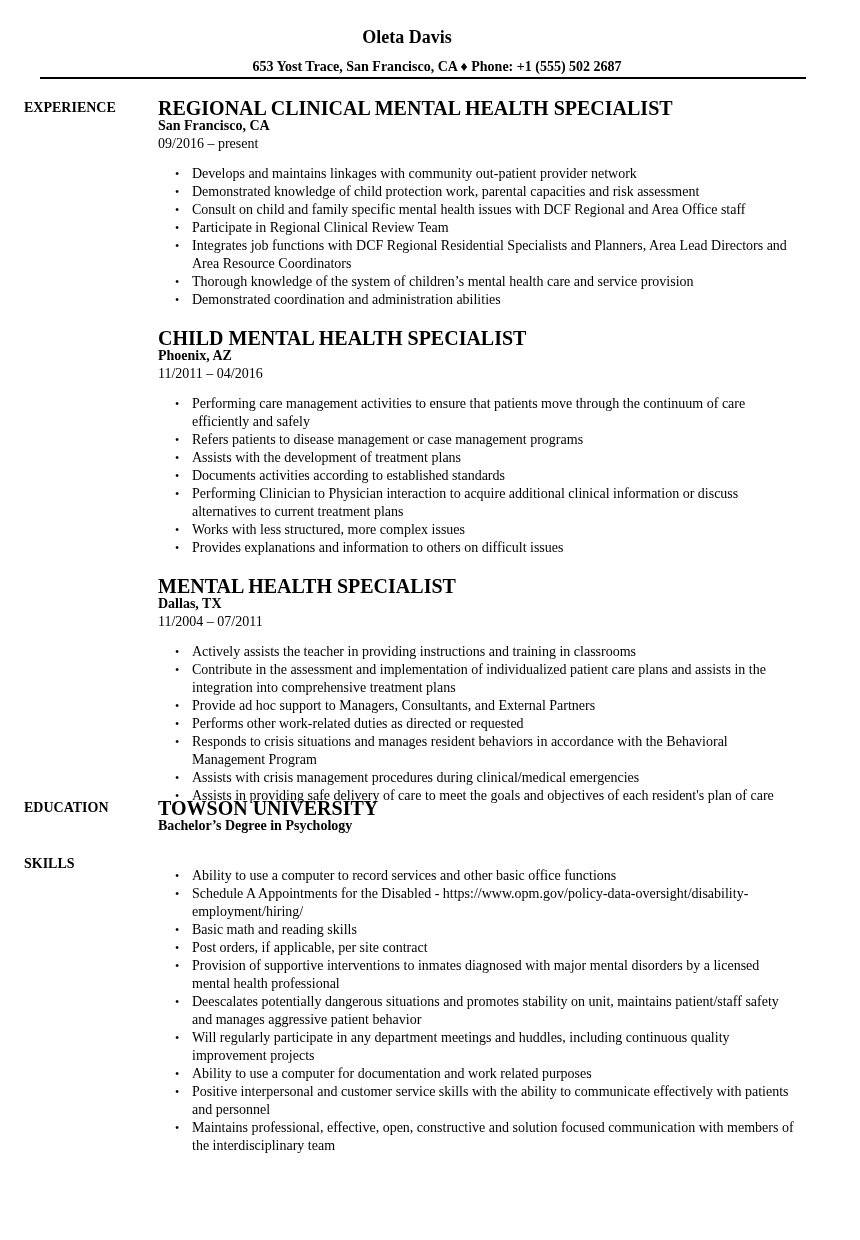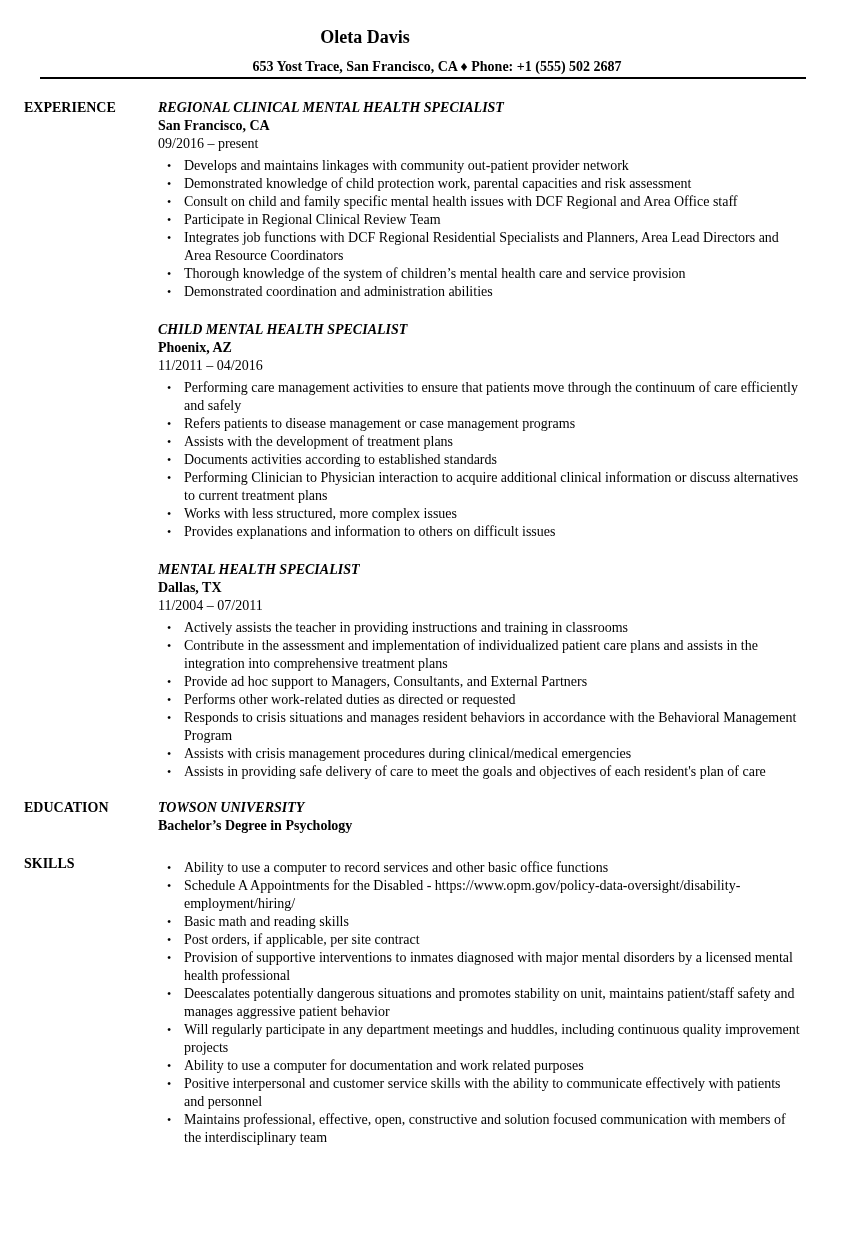--- a/index.html
+++ b/index.html
@@ -3,39 +3,39 @@
 <meta charset="utf-8">
 <style>
   html, body { margin: 0; padding: 0; background: #ffffff; }
   body {
     width: 860px; height: 1240px; position: relative; overflow: hidden;
     font-family: "Liberation Serif", "DejaVu Serif", serif;
     color: #000;
   }
   .name {
     position: absolute; top: 26px; left: 0; width: 730px; text-align: center;
-    font-weight: bold; font-size: 18px; line-height: 22px;
+    font-weight: bold; font-size: 18px; line-height: 22px; padding-left: 42px;
   }
   .contact {
     position: absolute; top: 58px; left: 0; width: 860px; text-align: center;
     font-weight: bold; font-size: 14px; line-height: 18px; padding-left: 7px;
   }
   .rule {
     position: absolute; top: 77px; left: 40px; width: 766px; height: 2px; background: #000;
   }
   .section { position: absolute; left: 0; width: 860px; }
   .section-label {
     position: absolute; left: 24px; top: 0; font-weight: bold; font-size: 14px; line-height: 18px;
   }
   .section-body { position: absolute; left: 158px; top: 0; width: 650px; }
   .job { margin-bottom: 20px; }
-  .job-title, .edu-title { font-weight: bold; font-size: 14px; line-height: 18px; font-style: italic; }
+  .job-title, .edu-title { font-weight: bold; font-size: 20px; line-height: 18px; }
   .job-loc, .edu-degree { font-weight: bold; font-size: 14px; line-height: 18px; }
   .job-dates { font-size: 14px; line-height: 18px; }
-  ul.bullets { list-style: none; margin: 4px; padding: 0; }
+  ul.bullets { list-style: none; margin: 12px; padding: 0; }
   ul.bullets li {
     position: relative; padding-left: 22px; font-size: 14px; line-height: 18px;
   }
   ul.bullets li::before {
     content: "\2022"; position: absolute; left: 5px; top: 0; font-size: 12px;
   }
 </style>
 </head>
 <body>
 

